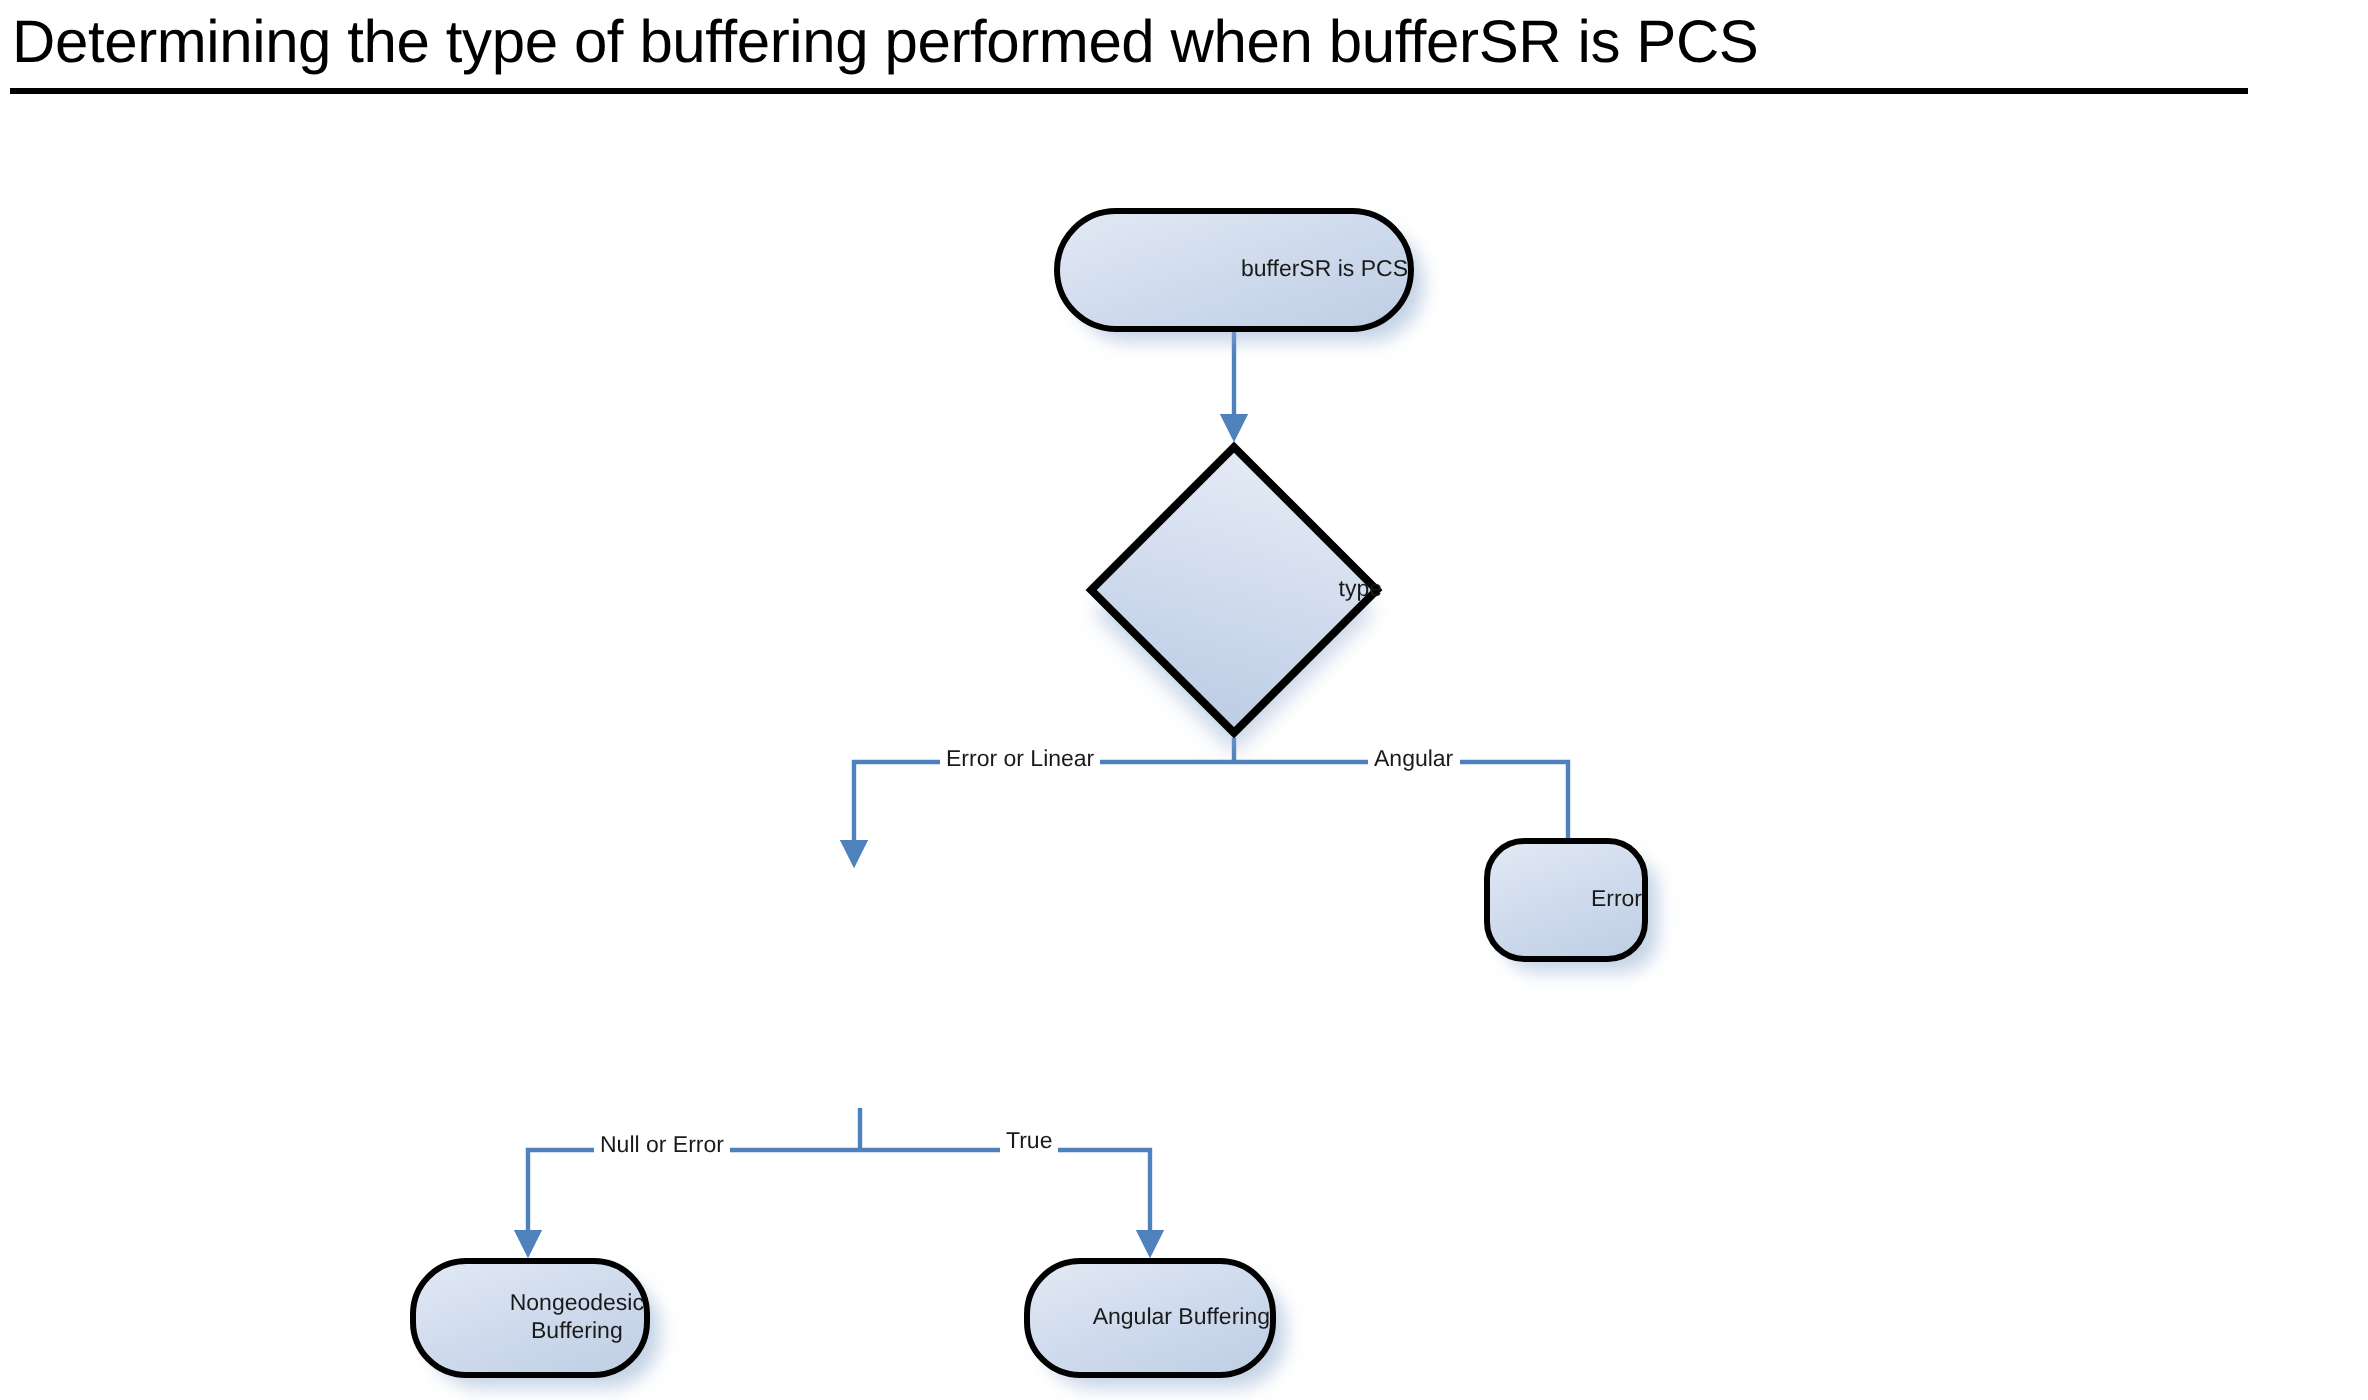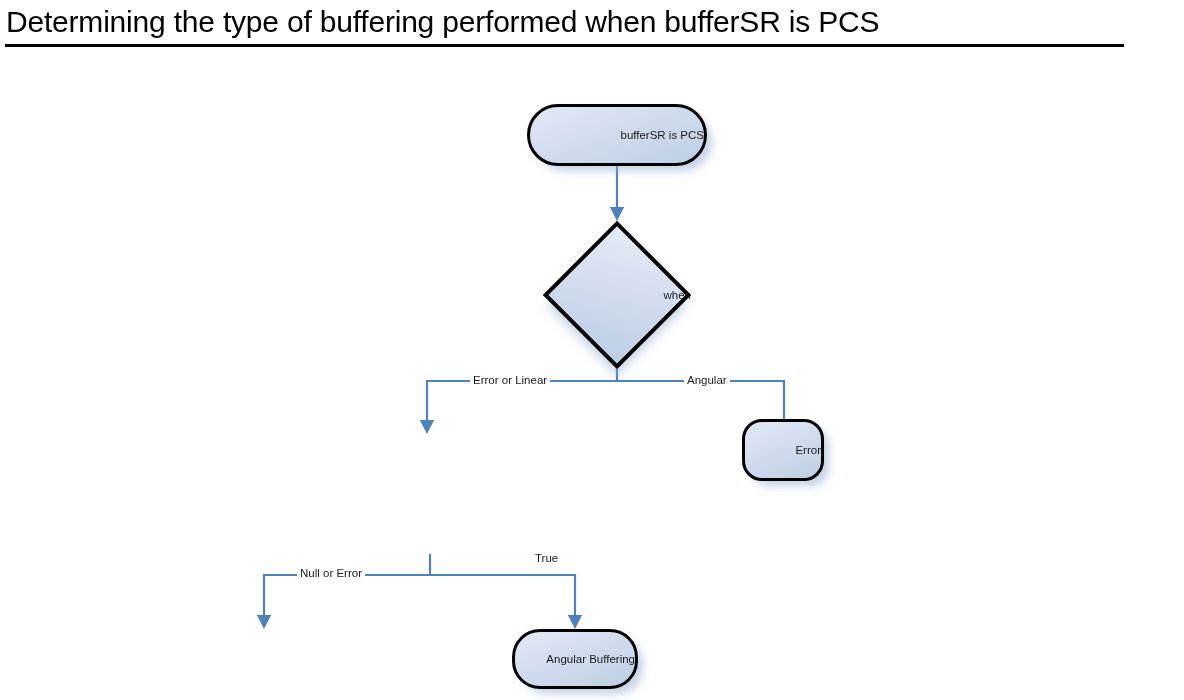--- a/index.html
+++ b/index.html
@@ -155,34 +155,38 @@
       <path d="M 430 575 L 575 575 L 575 622" marker-end="url(#arrow)"></path>
     </g>
   </svg>
 
   <div class="node term" style="left:527px; top:104px; width:180px; height:62px; border-radius:31px;">
     <span class="node-label">bufferSR is PCS</span>
   </div>
 
   <div class="node decision" style="left:543px; top:221px; width:148px; height:148px;">
     <span class="dia-shape"></span>
-    <span class="node-label">when</span>
+    <span class="node-label">type</span>
   </div>
 
   <div class="node term" style="left:742px; top:419px; width:82px; height:62px; border-radius:20px;">
     <span class="node-label">Error</span>
   </div>
 
 
+  <div class="node term" style="left:205px; top:629px; width:120px; height:60px; border-radius:28px;">
+    <span class="node-label">Nongeodesic
+Buffering</span>
+  </div>
 
   <div class="node term" style="left:512px; top:629px; width:126px; height:60px; border-radius:28px;">
     <span class="node-label">Angular Buffering</span>
   </div>
 
   <div class="edge-label" style="left:470px; top:374px;">Error or Linear</div>
 
   <div class="edge-label" style="left:684px; top:374px;">Angular</div>
 
   <div class="edge-label" style="left:297px; top:567px;">Null or Error</div>
 
-  <div class="edge-label" style="left:500px; top:552px;margin-left:32px;">True</div>
+  <div class="edge-label" style="left:500px; top:565px;">True</div>
 
 </div>
 
 </body></html>

